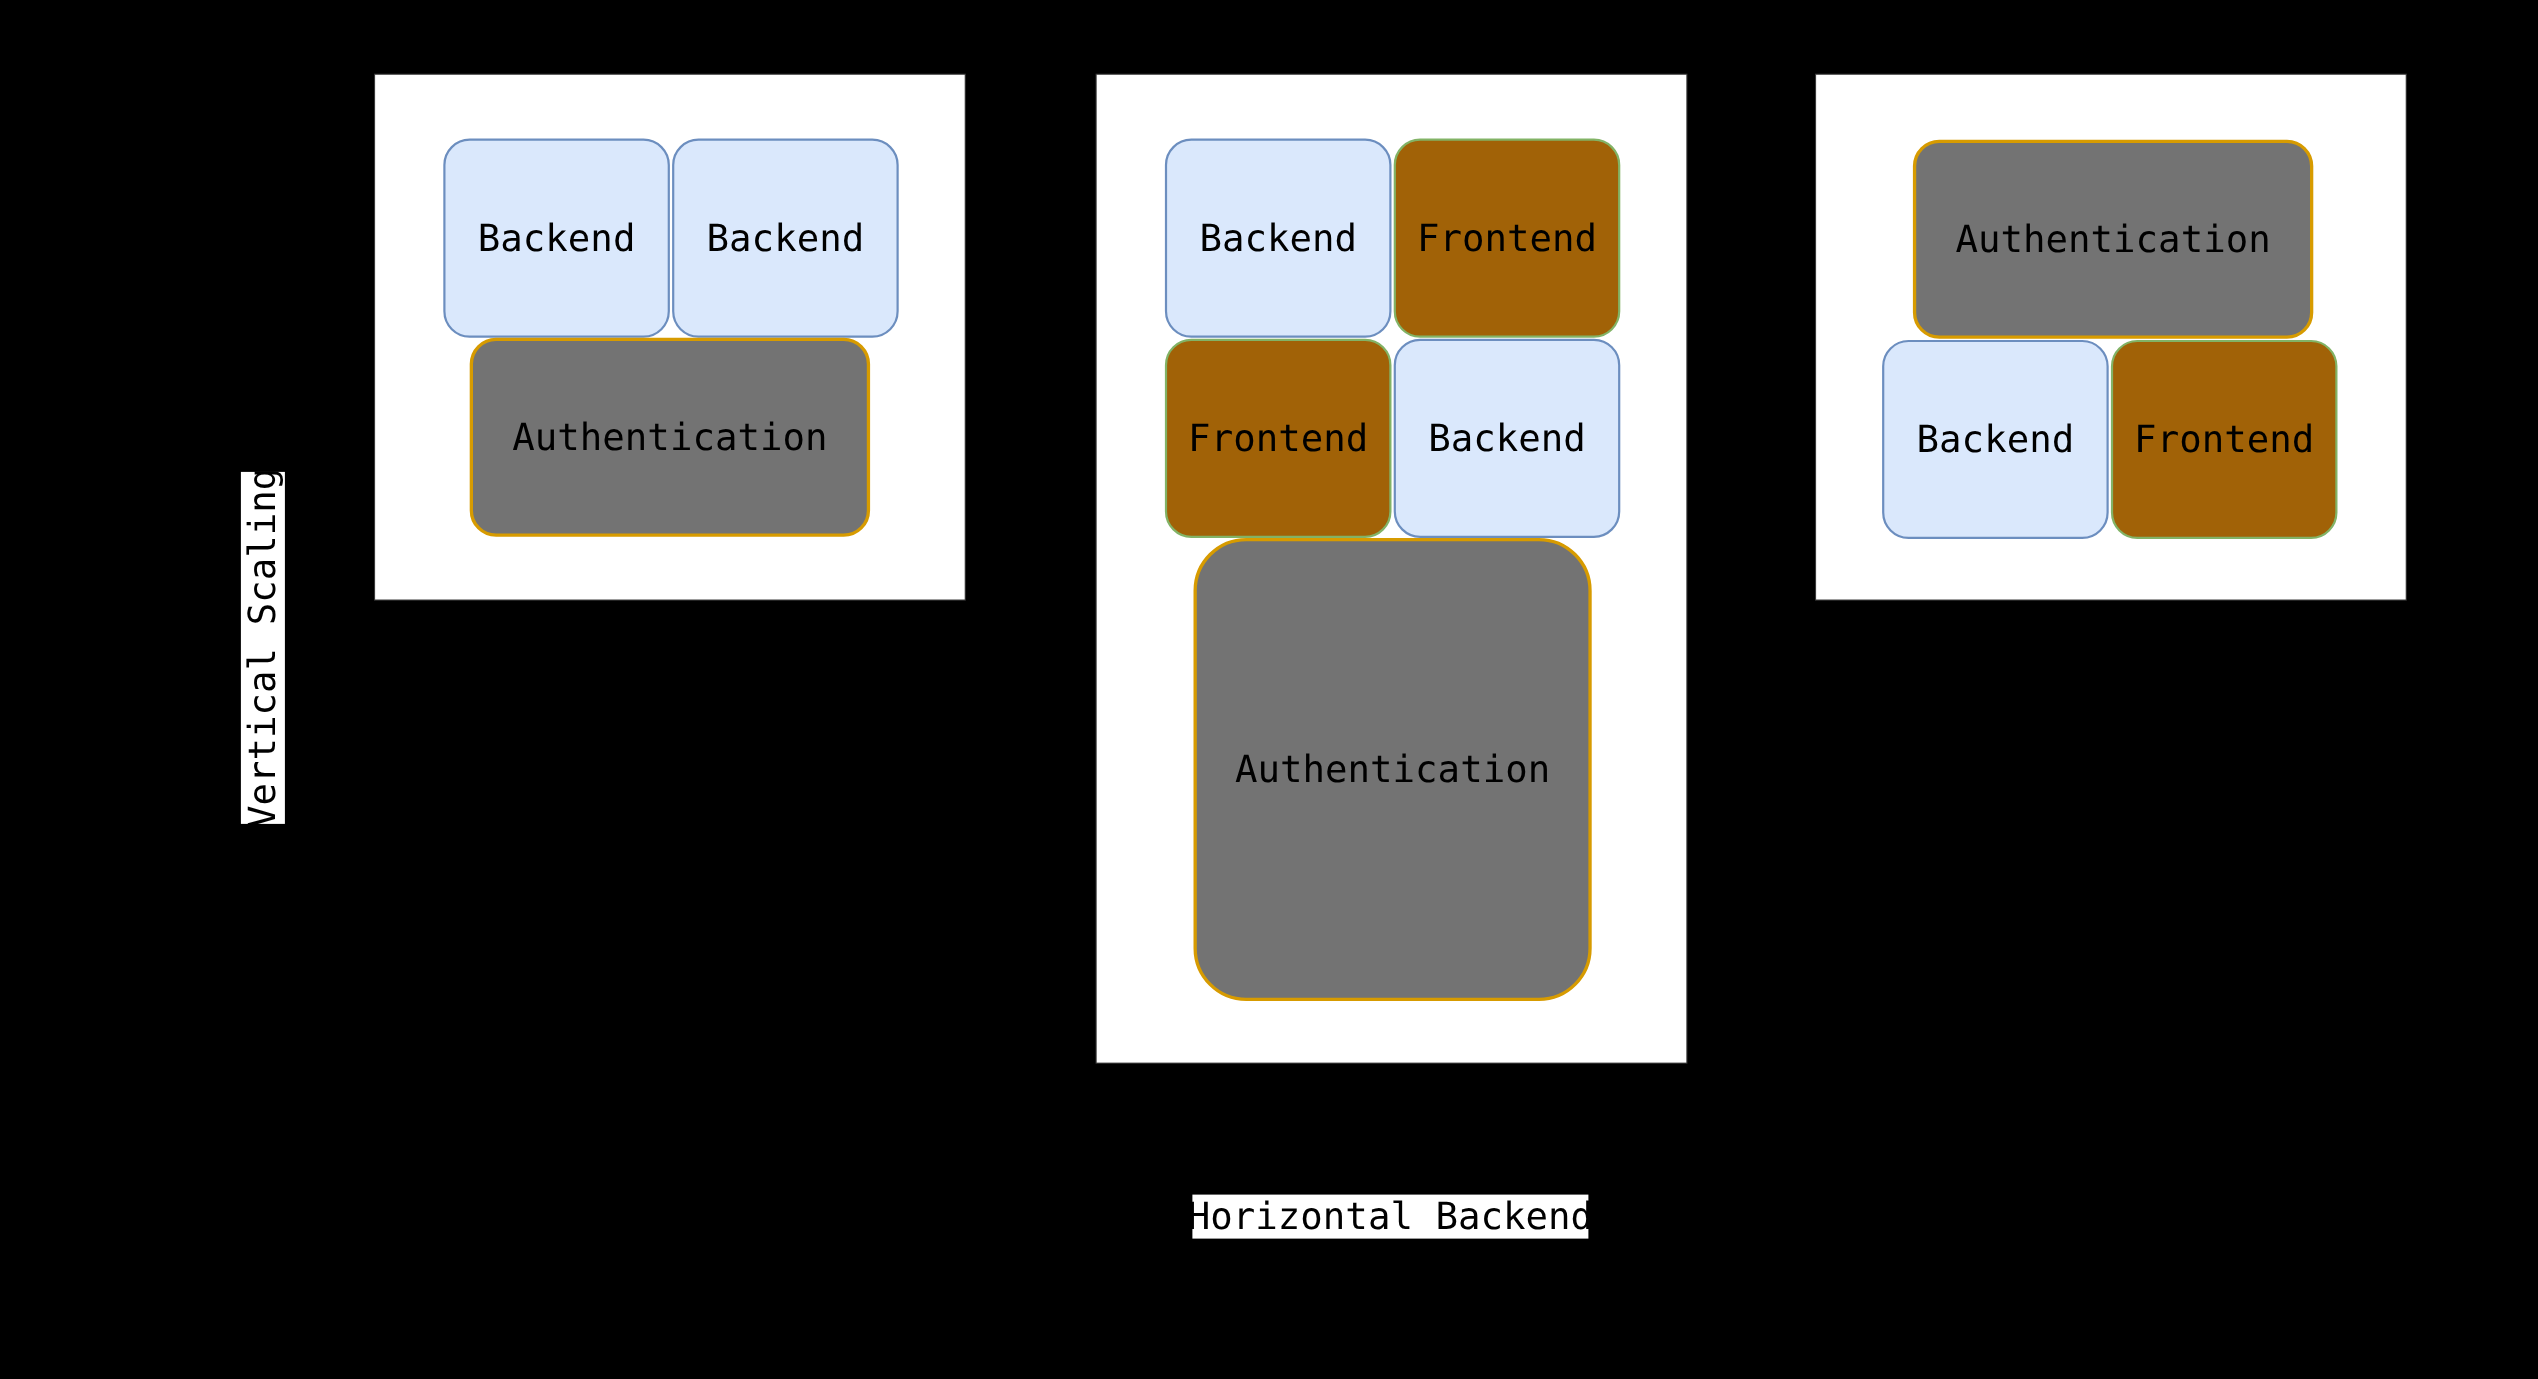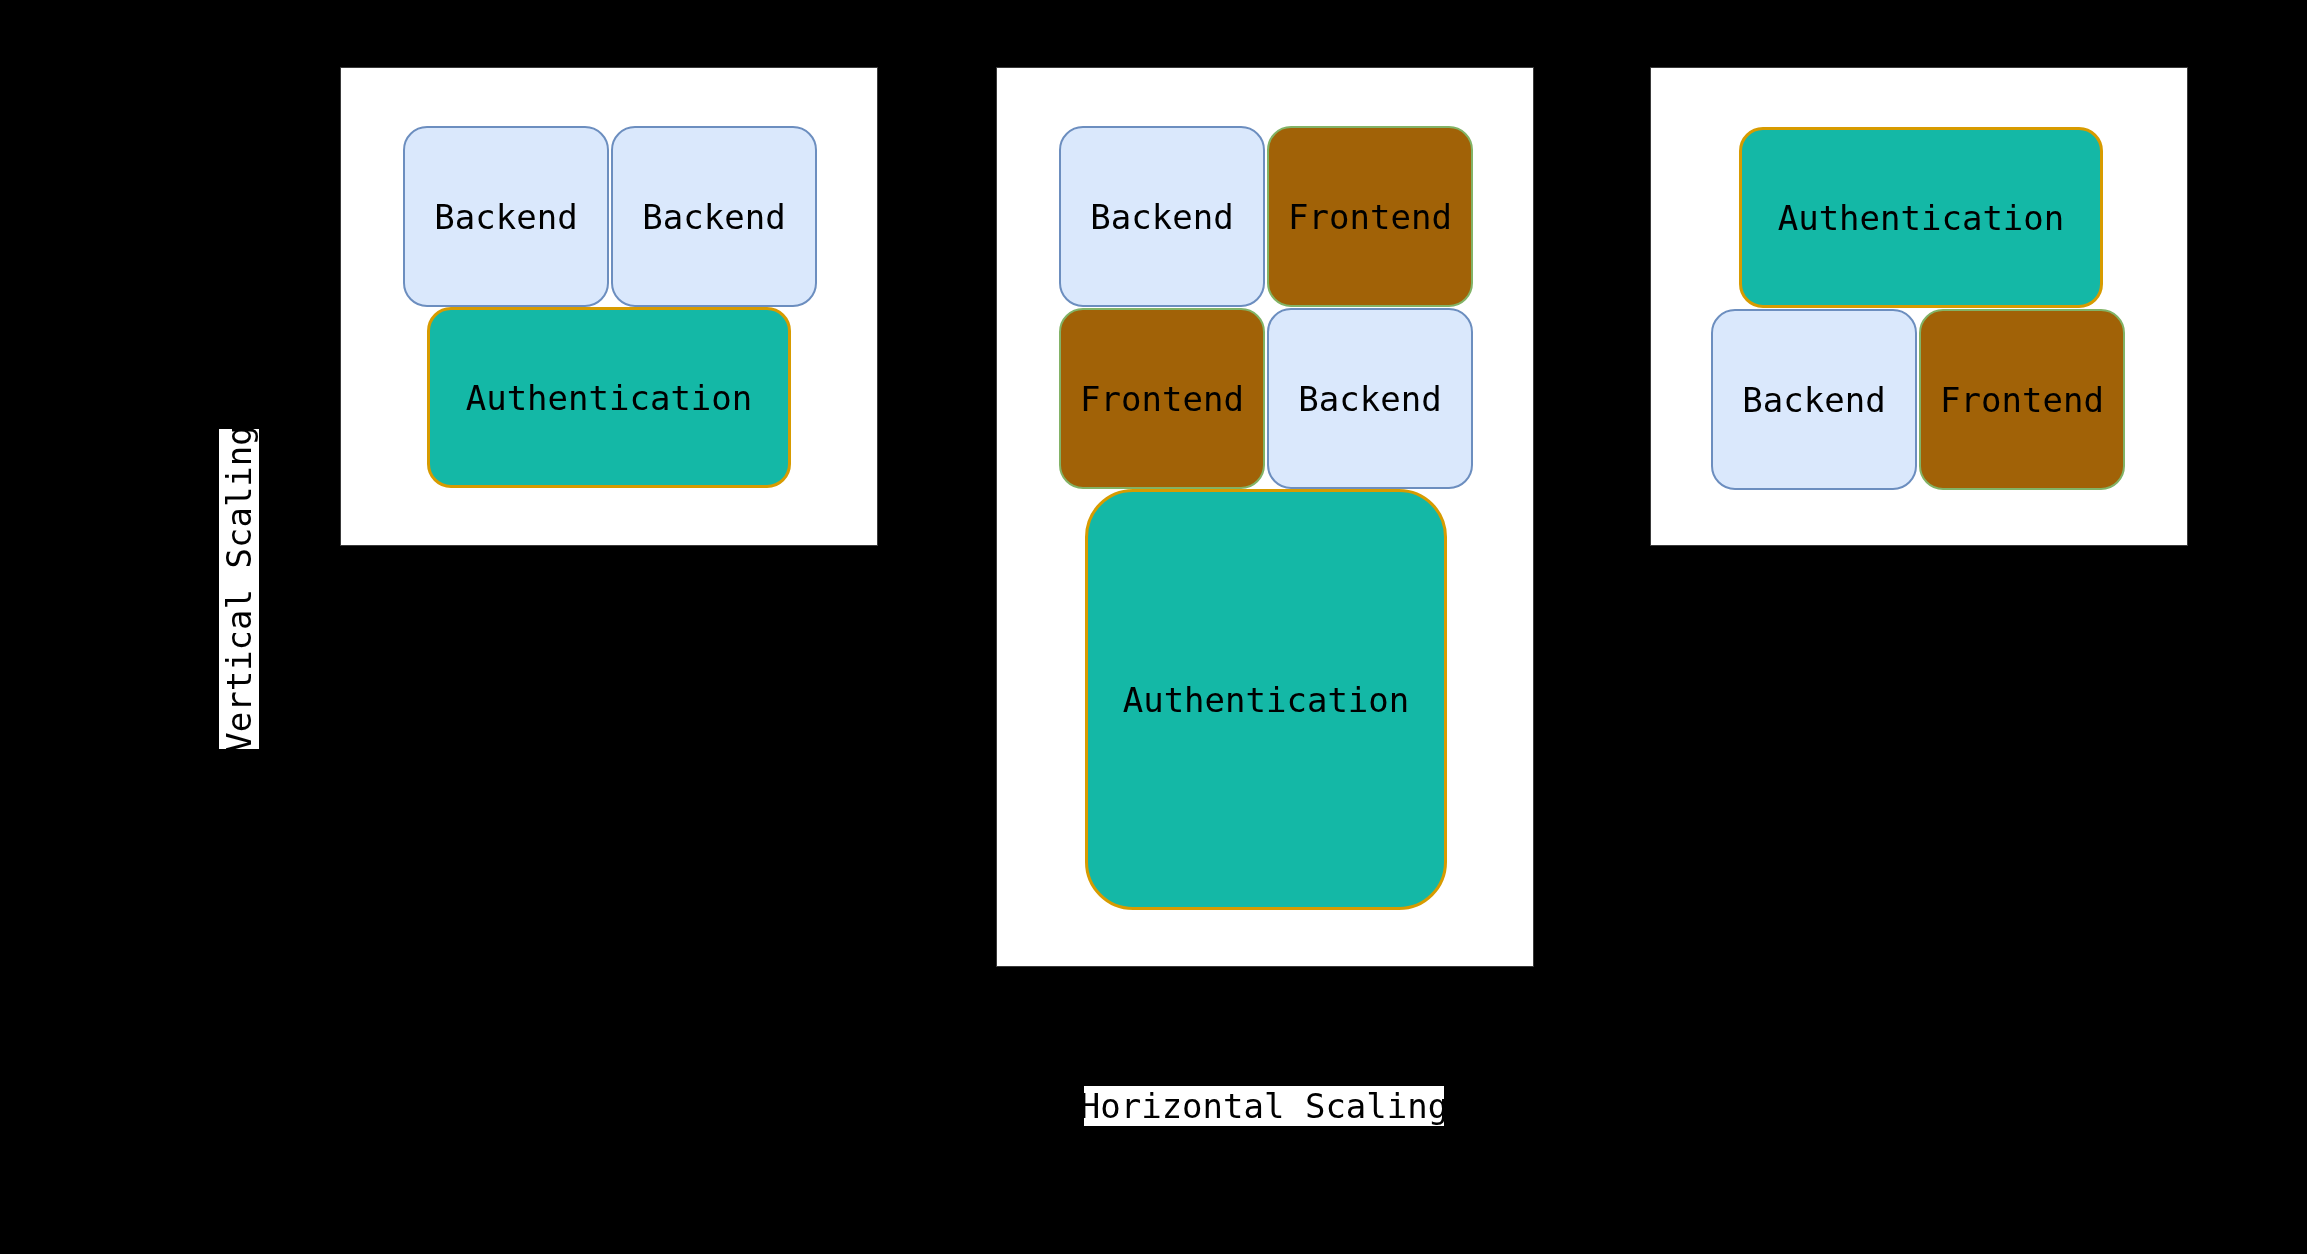--- a/index.html
+++ b/index.html
@@ -31,21 +31,21 @@
     align-items: center;
     justify-content: center;
     font-size: 34px;
     line-height: 1;
     border-radius: 24px;
     box-sizing: border-box;
     white-space: nowrap;
   }
   .type-backend  { background: #dae8fc; border: 2.5px solid #6c8ebf; }
   .type-frontend { background: #a16207; border: 2.5px solid #82b366; }
-  .type-auth     { background: #14b8a6; border: 3px solid #d79b00; text-align: center; }
+  .type-auth     { background: #737373; border: 3px solid #d79b00; text-align: center; }
 
   
   .n-p1-backend1 { left: 403px;  top: 126px; width: 206px; height: 181px; }
   .n-p1-backend2 { left: 611px;  top: 126px; width: 206px; height: 181px; }
   .n-p1-auth     { left: 427px;  top: 307px; width: 364px; height: 181px; }
 
   
   .n-p2-backend1 { left: 1059px; top: 126px; width: 206px; height: 181px; }
   .n-p2-frontend1{ left: 1267px; top: 126px; width: 206px; height: 181px; }
   .n-p2-frontend2{ left: 1059px; top: 308px; width: 206px; height: 181px; }
@@ -99,15 +99,15 @@
   <div class="node type-frontend n-p2-frontend2">Frontend</div>
   <div class="node type-backend n-p2-backend2">Backend</div>
   <div class="node type-auth n-p2-auth">Authentication</div>
 
   <section class="panel panel-horizontal"></section>
   <div class="node type-auth n-p3-auth">Authentication</div>
   <div class="node type-backend n-p3-backend">Backend</div>
   <div class="node type-frontend n-p3-frontend">Frontend</div>
 
   <div class="axis-label axis-label-vertical">Vertical Scaling</div>
-  <div class="axis-label axis-label-horizontal">Horizontal Scaling</div>
+  <div class="axis-label axis-label-horizontal">Horizontal Backend</div>
 
 </div>
 
 </body></html>

